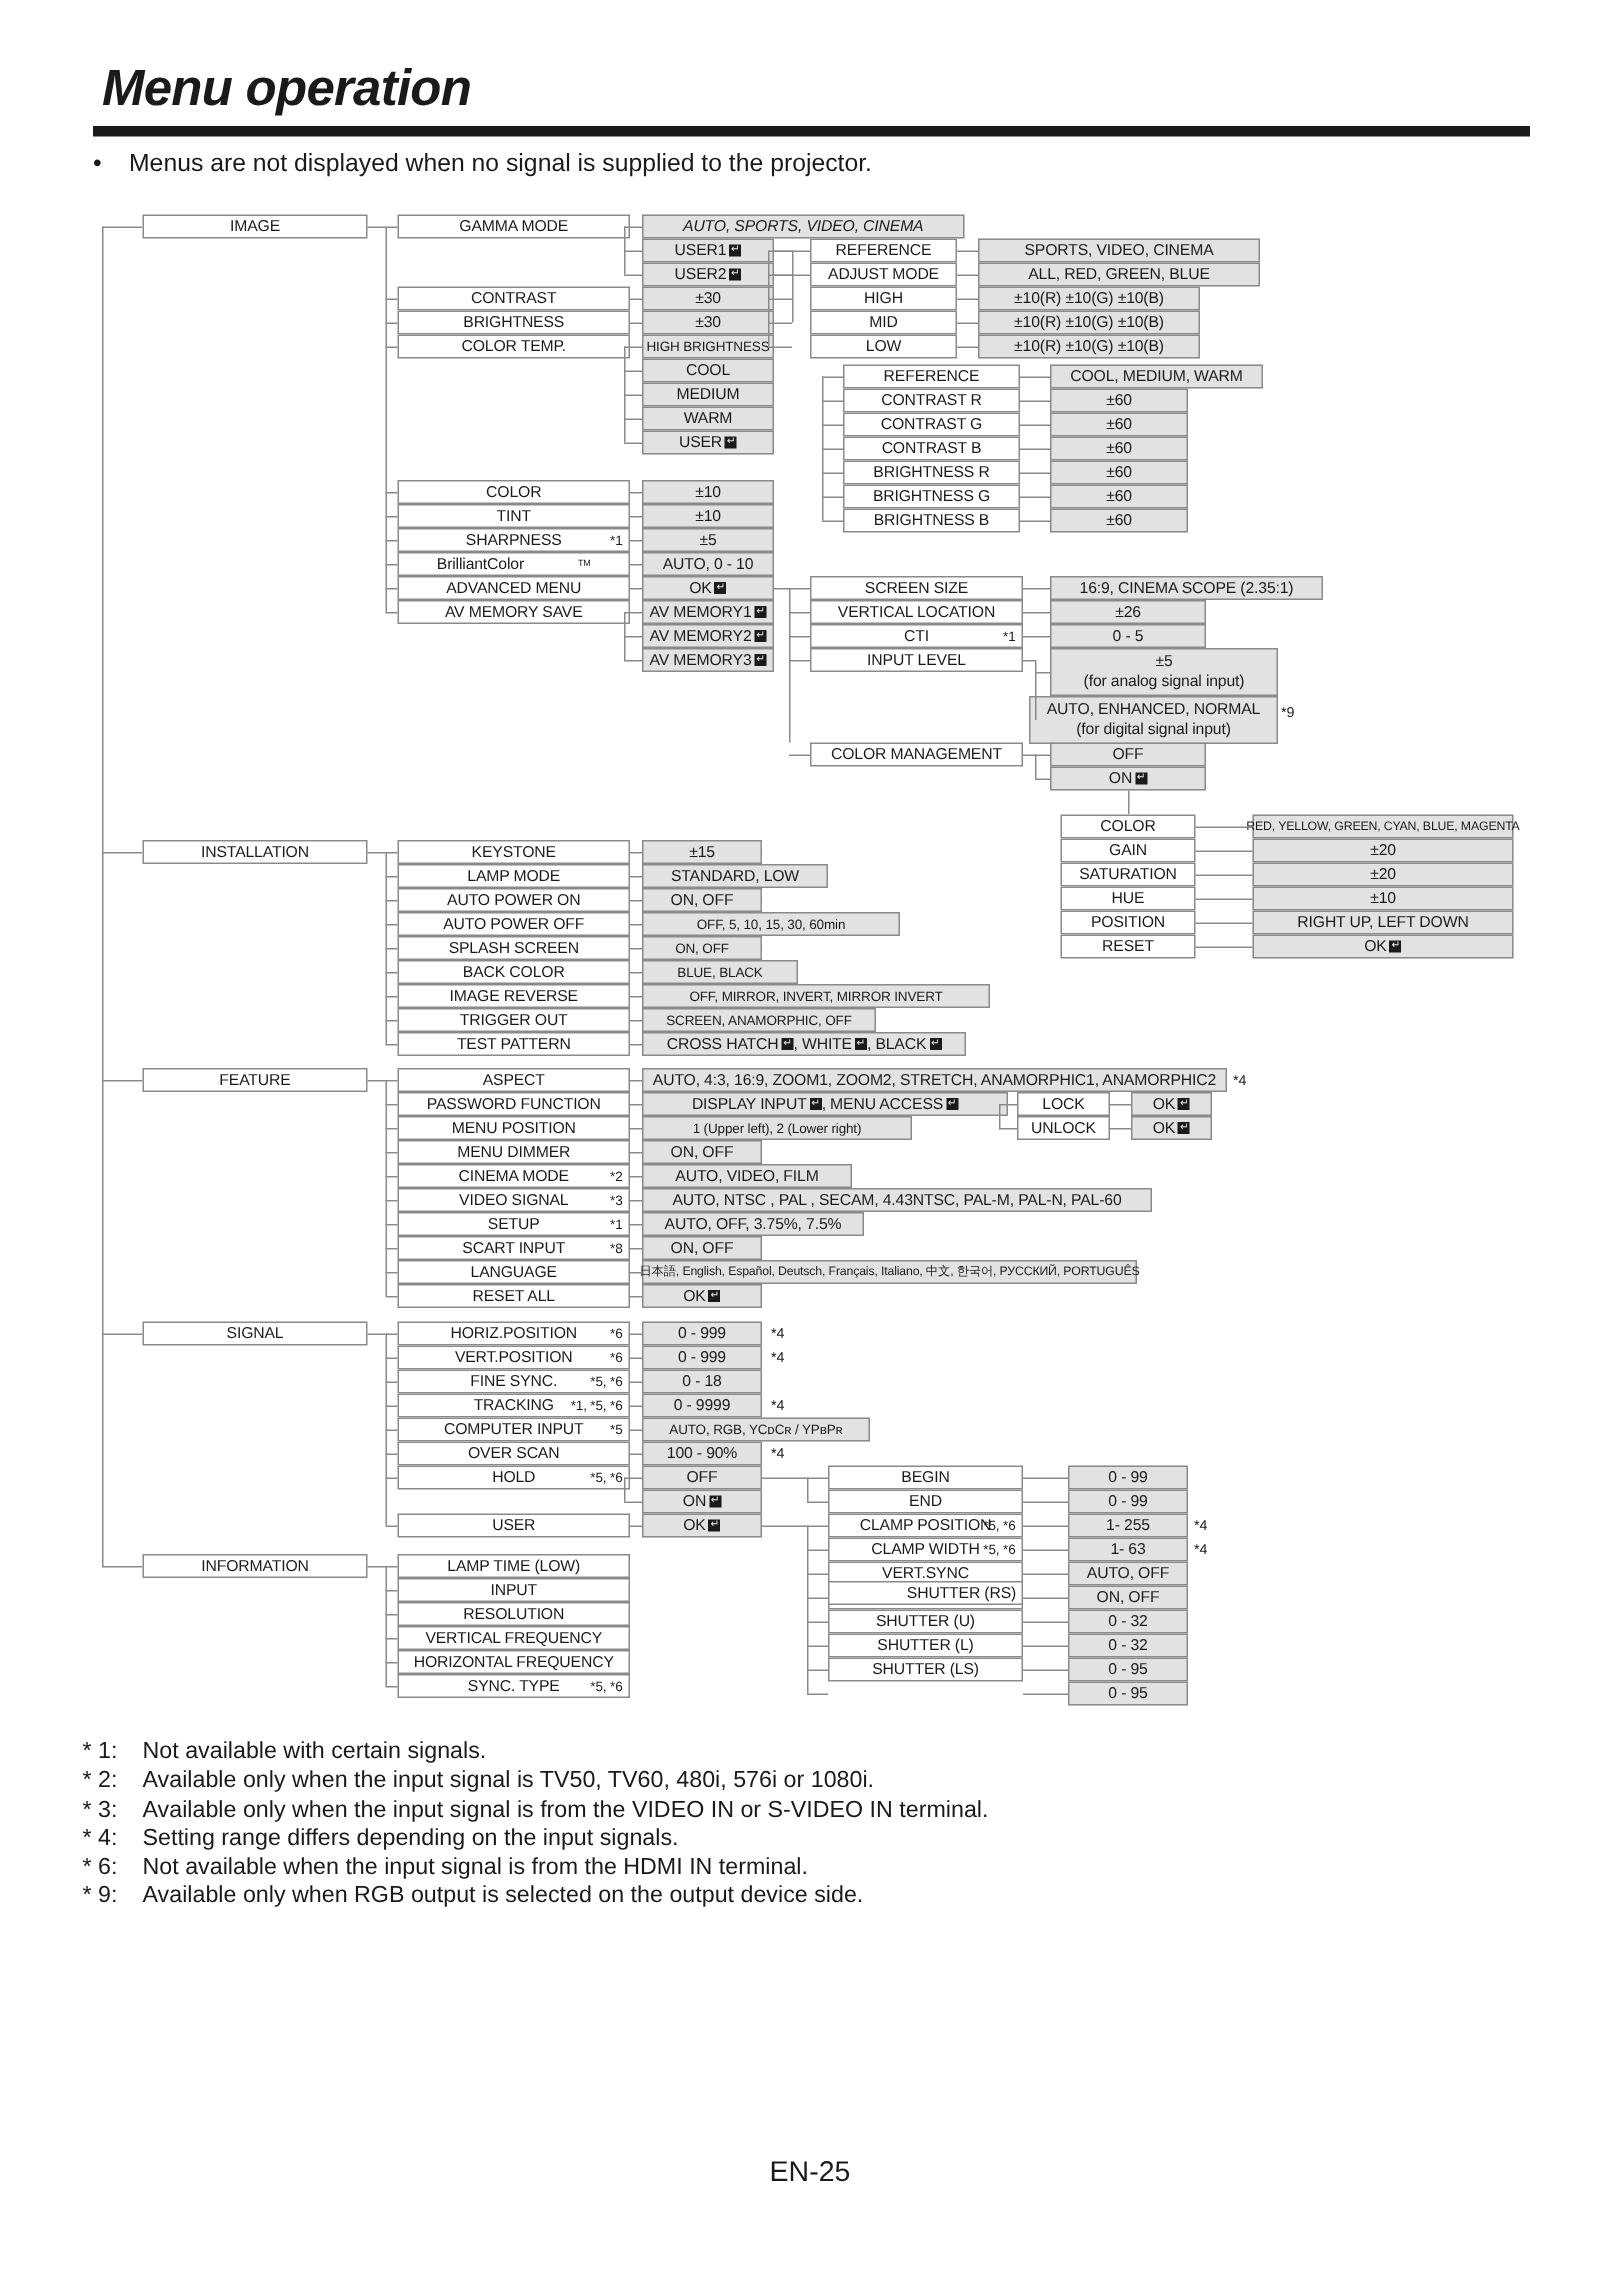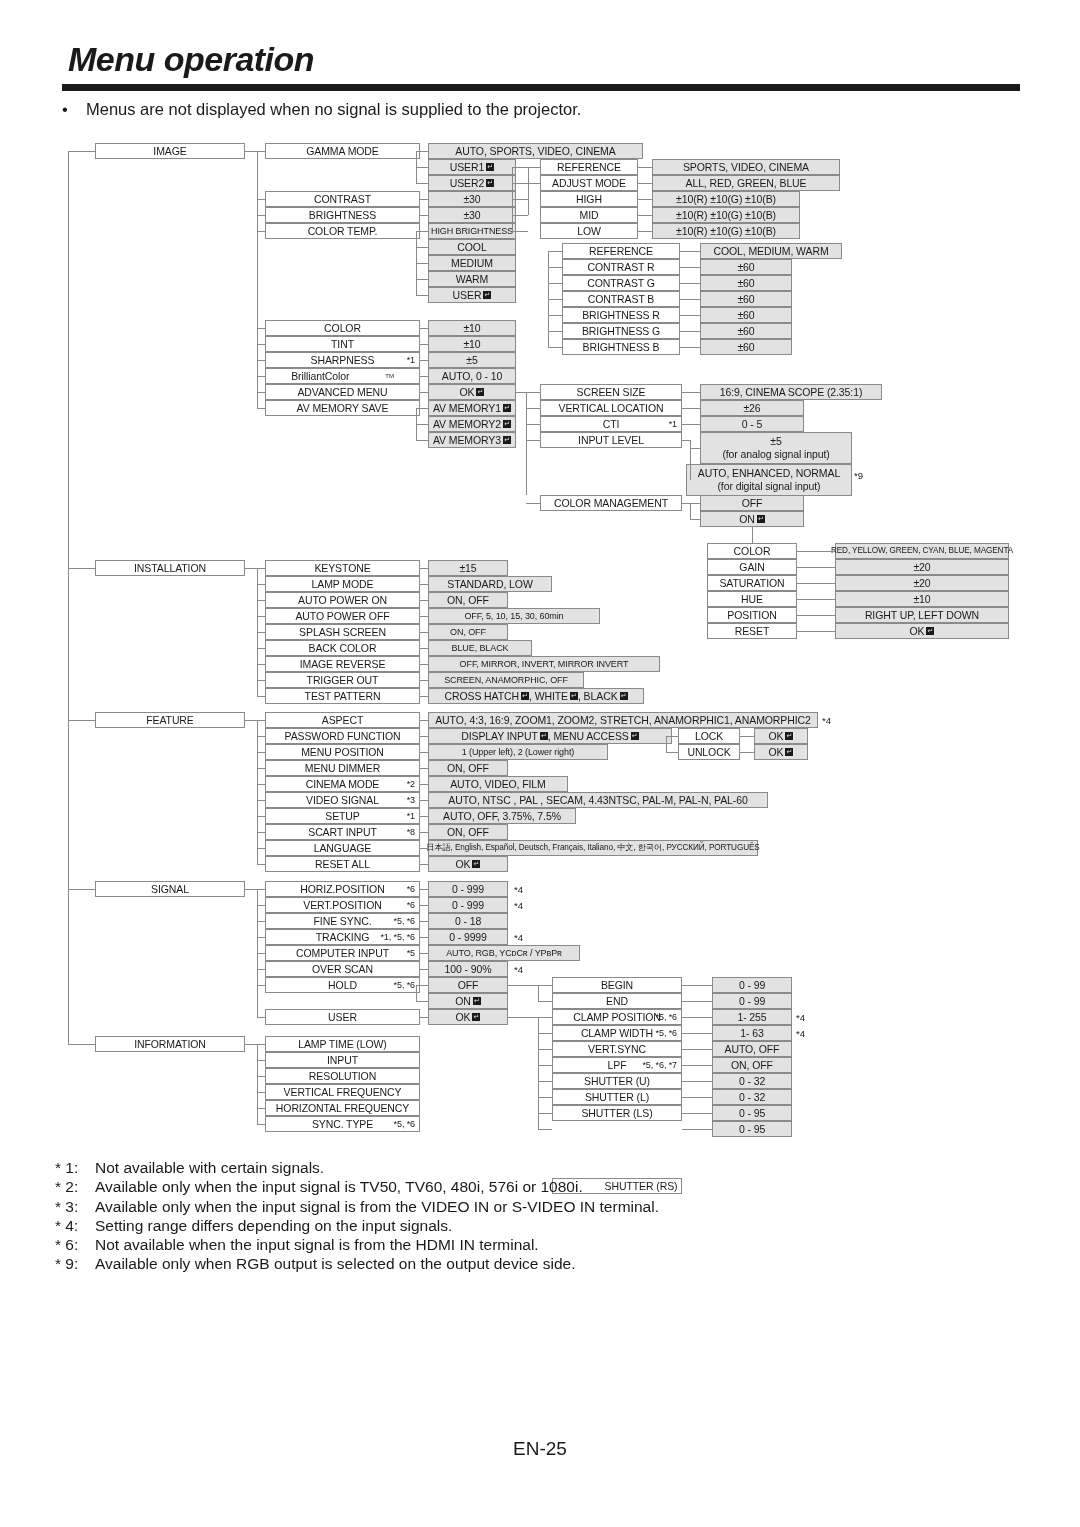--- a/index.html
+++ b/index.html
@@ -153,21 +153,21 @@
     <div class="ln lh" style="left: 257px; top: 151px; width: 8px;"></div>
     <div class="ln lh" style="left: 257px; top: 199px; width: 8px;"></div>
     <div class="ln lh" style="left: 257px; top: 215px; width: 8px;"></div>
     <div class="ln lh" style="left: 257px; top: 231px; width: 8px;"></div>
     <div class="ln lh" style="left: 257px; top: 328px; width: 8px;"></div>
     <div class="ln lh" style="left: 257px; top: 344px; width: 8px;"></div>
     <div class="ln lh" style="left: 257px; top: 360px; width: 8px;"></div>
     <div class="ln lh" style="left: 257px; top: 376px; width: 8px;"></div>
     <div class="ln lh" style="left: 257px; top: 392px; width: 8px;"></div>
     <div class="ln lh" style="left: 257px; top: 408px; width: 8px;"></div>
-    <div class="bx val" style="left: 428px; top: 143px; width: 215px; height: 16px;">
+    <div class="bx val" style="left: 428px; top: 143px; width: 215px; height: 16px; font-style: italic;">
       <span>AUTO, SPORTS, VIDEO, CINEMA</span>
     </div>
     <div class="bx val" style="left: 428px; top: 159px; width: 88px; height: 16px;">
       <span>USER1</span>
       <span class="ent" style="display: inline-block; width: 8px; height: 8px; background: rgb(26, 26, 26); color: rgb(226, 226, 226); font-size: 7px; line-height: 8px; text-align: center; margin-left: 2px; vertical-align: middle;">↵</span>
     </div>
     <div class="bx val" style="left: 428px; top: 175px; width: 88px; height: 16px;">
       <span>USER2</span>
       <span class="ent" style="display: inline-block; width: 8px; height: 8px; background: rgb(26, 26, 26); color: rgb(226, 226, 226); font-size: 7px; line-height: 8px; text-align: center; margin-left: 2px; vertical-align: middle;">↵</span>
     </div>
@@ -748,21 +748,21 @@
     </div>
     <div class="bx" style="left: 552px; top: 1073px; width: 130px; height: 16px;">
       <span>SHUTTER (U)</span>
     </div>
     <div class="bx" style="left: 552px; top: 1089px; width: 130px; height: 16px;">
       <span>SHUTTER (L)</span>
     </div>
     <div class="bx" style="left: 552px; top: 1105px; width: 130px; height: 16px;">
       <span>SHUTTER (LS)</span>
     </div>
-    <div class="bx" style="left: 552px; top: 1178px; width: 130px; height: 16px; padding-left: 48px;">
+    <div class="bx" style="left: 552px; top: 1054px; width: 130px; height: 16px; padding-left: 48px;">
       <span>SHUTTER (RS)</span>
     </div>
     <div class="ln lv" style="left: 538px; top: 985px; height: 16px;"></div>
     <div class="ln lh" style="left: 538px; top: 985px; width: 14px;"></div>
     <div class="ln lh" style="left: 538px; top: 1001px; width: 14px;"></div>
     <div class="ln lh" style="left: 508px; top: 985px; width: 30px;"></div>
     <div class="ln lv" style="left: 538px; top: 1017px; height: 112px;"></div>
     <div class="ln lh" style="left: 538px; top: 1017px; width: 14px;"></div>
     <div class="ln lh" style="left: 538px; top: 1033px; width: 14px;"></div>
     <div class="ln lh" style="left: 538px; top: 1049px; width: 14px;"></div>

